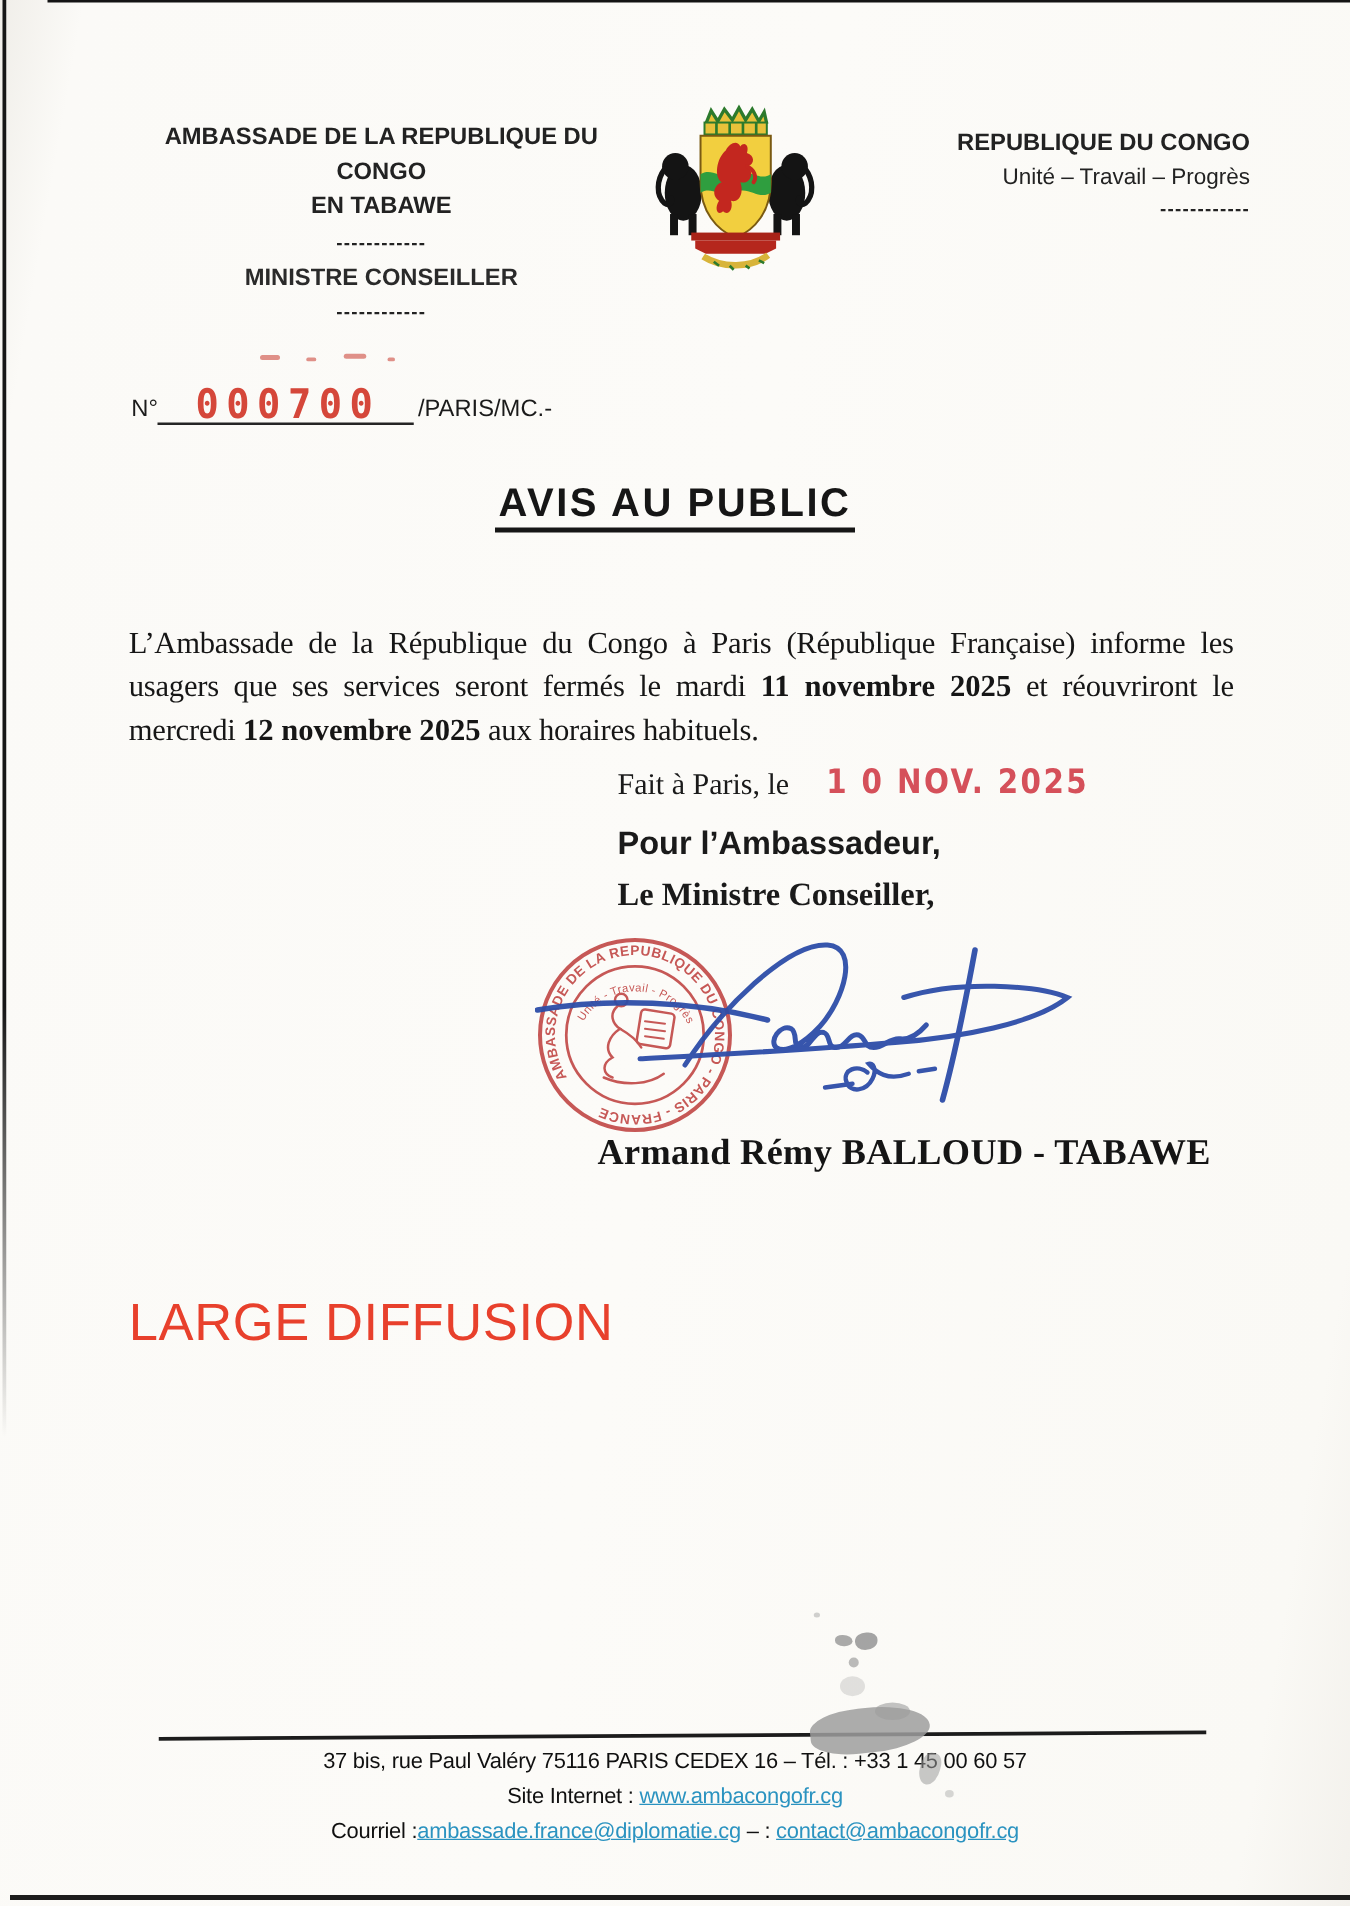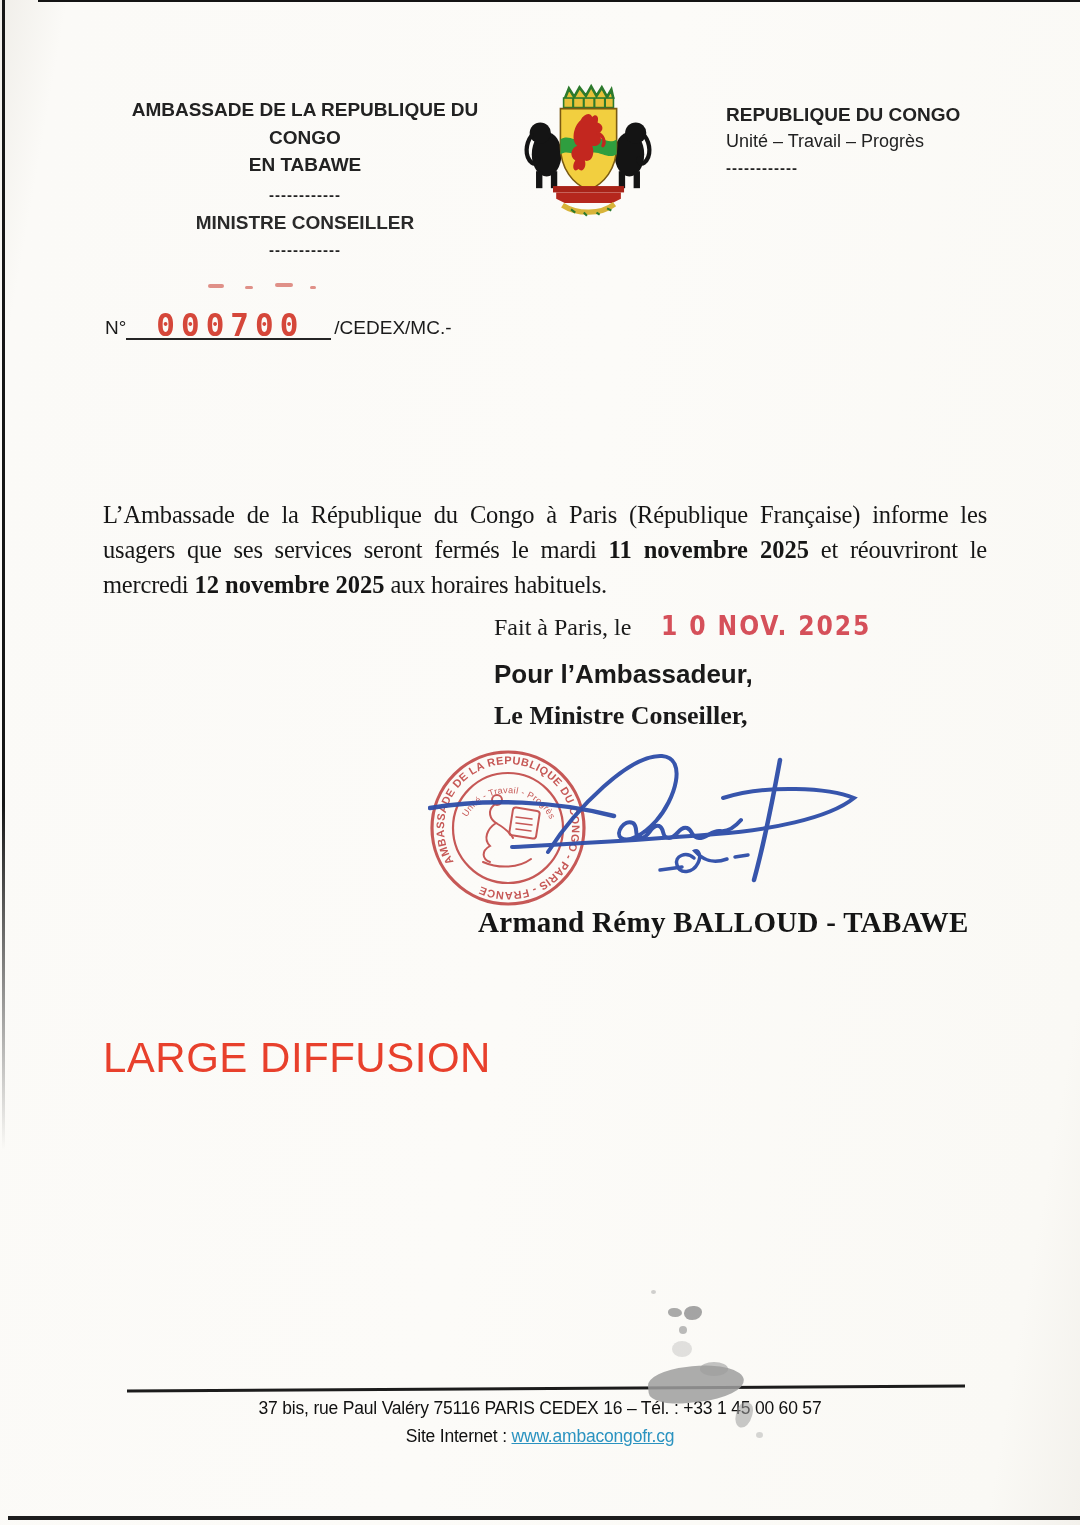--- a/index.html
+++ b/index.html
@@ -12,21 +12,21 @@
   .edge-left   { position:absolute; left:2px; top:0; width:3px; height:1150px;
                  background:linear-gradient(#161616 70%, rgba(22,22,22,0)); }
   .edge-top    { position:absolute; left:38px; top:0; width:1042px; height:2px; background:#141414; }
   .edge-bottom { position:absolute; left:8px; top:1516px; width:1072px; height:4px; background:#1d1d1d; }
 
   .header-left { position:absolute; left:95px; top:96px; width:420px; text-align:center; }
   .hl-main  { font-weight:bold; font-size:19px; line-height:1.45; color:#222; }
   .dashes   { font-weight:bold; font-size:15px; letter-spacing:1px; color:#222; margin-top:7px; }
   .hl-sub   { font-weight:bold; font-size:19px; margin-top:9px; color:#2a2a2a; }
 
-  .header-right { position:absolute; left:726px; top:104px; width:274px; text-align:left; }
+  .header-right { position:absolute; left:726px; top:104px; width:274px; text-align:right; }
   .hr-main  { font-weight:bold; font-size:19px; color:#222; }
   .hr-motto { font-size:18px; margin-top:5px; color:#222; }
 
   .coat { position:absolute; left:524px; top:80px; }
 
   
   .ref-row    { position:absolute; left:105px; top:296px; display:flex; align-items:flex-end; }
   .ref-label  { font-size:19px; padding-bottom:1px; }
   .ref-line   { position:relative; width:205px; height:42px; border-bottom:2.5px solid #252525; }
   .ref-number { position:absolute; left:30px; bottom:-4px;
@@ -137,27 +137,30 @@
     <div class="hr-main">REPUBLIQUE DU CONGO</div>
     <div class="hr-motto">Unité – Travail – Progrès</div>
     <div class="dashes">------------</div>
   </div>
 
   <div class="ref-row">
     <span class="ref-label">N°</span>
     <span class="ref-line">
       <span class="ref-number">000700</span>
     </span>
-    <span class="ref-suffix">/CEDEX/MC.-</span>
+    <span class="ref-suffix">/PARIS/MC.-</span>
   </div>
   <div class="ghost" style="left:208px; top:284px; width:16px; height:4px;"></div>
   <div class="ghost" style="left:245px; top:286px; width:8px; height:3px;"></div>
   <div class="ghost" style="left:275px; top:283px; width:18px; height:4px;"></div>
   <div class="ghost" style="left:310px; top:286px; width:6px; height:3px;"></div>
 
+  <div class="doc-title">
+    <span>AVIS AU PUBLIC</span>
+  </div>
 
   <p class="body-par"><span>L’Ambassade de la République du Congo à Paris (République Française) informe les usagers que ses services seront fermés le mardi </span><b>11 novembre 2025</b><span> et réouvriront le mercredi </span><b>12 novembre 2025</b><span> aux horaires habituels.</span></p>
 
   <div class="dateline">
     <span>Fait à Paris, le</span><span class="date-stamp">1 0 NOV. 2025</span>
   </div>
 
   <div class="for-line">Pour l’Ambassadeur,</div>
   <div class="title-line">Le Ministre Conseiller,</div>
 
@@ -210,20 +213,25 @@
   <div class="speck" style="left:672px; top:1341px; width:20px; height:16px; opacity:.25;"></div>
   <div class="speck" style="left:651px; top:1290px; width:5px; height:4px; opacity:.4;"></div>
 
   <div class="footer-rule"></div>
   <div class="footer">
     <div>37 bis, rue Paul Valéry 75116 PARIS CEDEX 16  –  Tél. : +33 1 45 00 60 57</div>
     <div>
       <span>Site Internet :</span>
       <span class="link">www.ambacongofr.cg</span>
     </div>
+    <div>
+      <span>Courriel :</span><span class="link">ambassade.france@diplomatie.cg</span>
+      <span>–  :</span>
+      <span class="link">contact@ambacongofr.cg</span>
+    </div>
   </div>
 
   <div class="smudge" style="left:648px; top:1366px; width:96px; height:36px; opacity:.85; border-radius:48% 60% 55% 45%; transform:rotate(-6deg);"></div>
   <div class="smudge" style="left:700px; top:1362px; width:28px; height:14px; opacity:.6; border-radius:50%;"></div>
   <div class="smudge" style="left:736px; top:1402px; width:16px; height:26px; opacity:.55; border-radius:50% 40% 60% 50%; transform:rotate(14deg);"></div>
   <div class="smudge" style="left:756px; top:1432px; width:7px; height:6px; opacity:.4; border-radius:50%;"></div>
 
 </div>
 
 </body></html>

